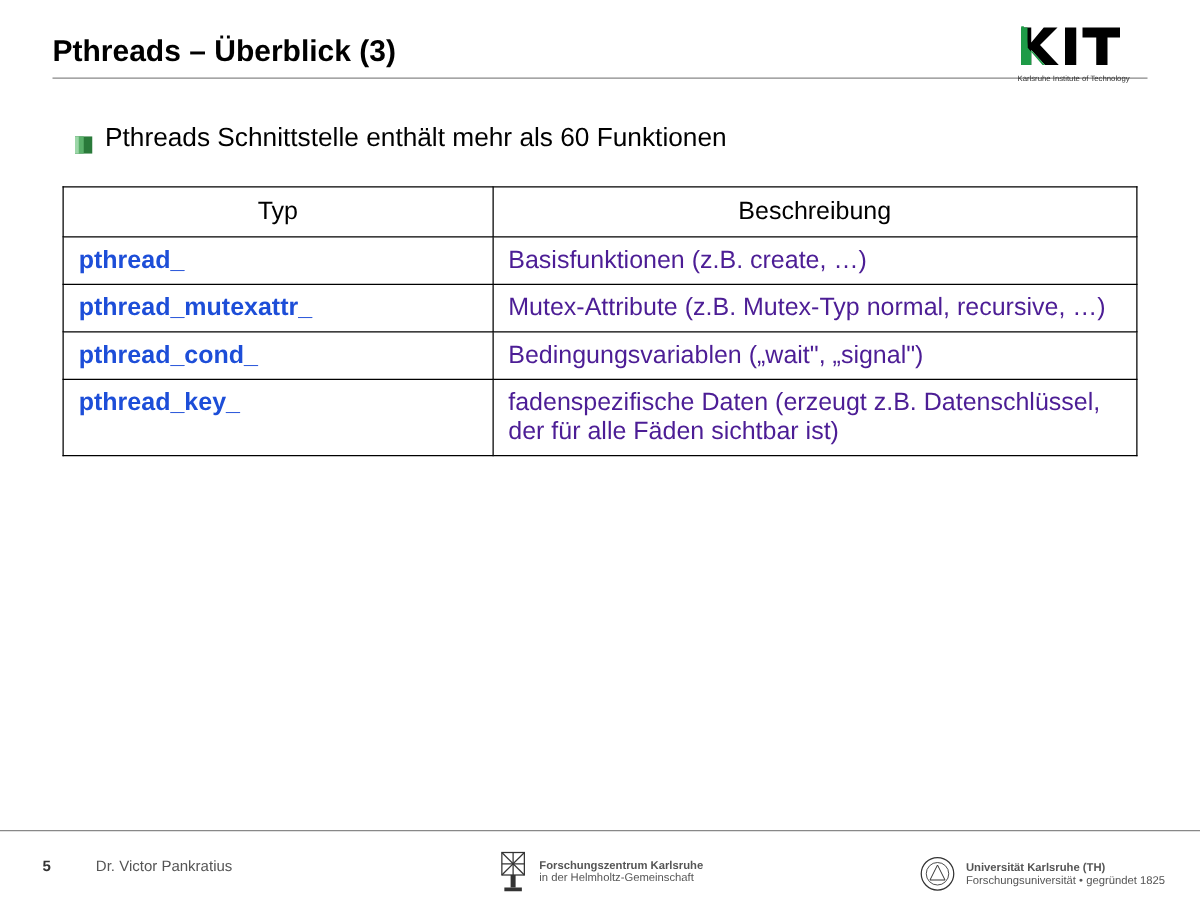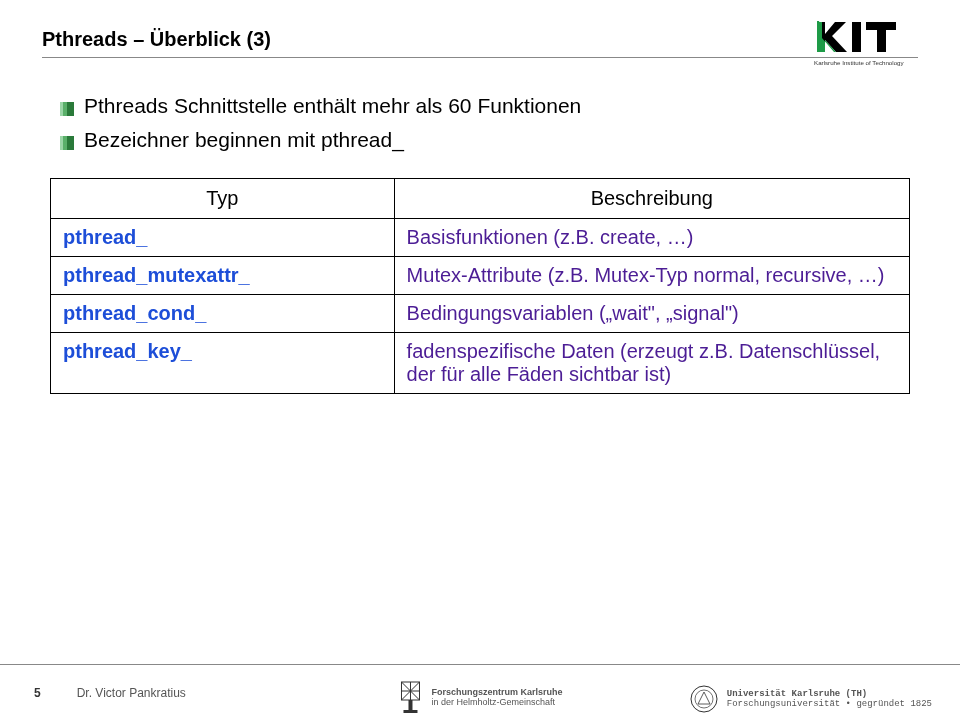--- a/index.html
+++ b/index.html
@@ -11,38 +11,38 @@
     position: relative;
     overflow: hidden;
   }
   .slide {
     width: 100%;
     height: 100%;
     position: relative;
     padding: 28px 42px 0 42px;
   }
   .title {
-    font-size: 20px;
+    font-size: 24px;
     font-weight: bold;
     color: #000;
     margin-bottom: 6px;
   }
   .title-underline {
     border-bottom: 1px solid #888;
     margin-bottom: 36px;
   }
   .kit-logo {
     position: absolute;
     top: 18px; right: 36px;
     width: 110px; height: 52px;
   }
   .bullet-list { margin-left: 18px; margin-bottom: 26px; }
   .bullet-item {
     display: flex;
-    align-items: center;
+    align-items: flex-end;
     gap: 10px;
     font-size: 21px;
     color: #000;
     margin-bottom: 10px;
   }
   .bullet-icon { flex-shrink: 0; margin-top: 5px; }
   .table-wrap { padding: 0 8px; }
   table {
     border-collapse: collapse;
     width: 100%;
@@ -77,21 +77,21 @@
     position: absolute;
     left: 50%; transform: translateX(-50%);
     bottom: 6px;
     display: flex; align-items: center; gap: 8px;
     font-size: 9px; color: #555;
   }
   .footer-right {
     position: absolute;
     right: 28px; bottom: 6px;
     display: flex; align-items: center; gap: 8px;
-    font-size: 9px; color: #555; font-family: Liberation Mono, monospace;
+    font-size: 9px; color: #555;
   }
   .footer-right .txt, .footer-center .txt { line-height: 1.15; }
 </style>
 </head>
 <body>
 
 <div class="slide">
 
   <div class="kit-logo">
     <svg viewBox="0 0 110 52">
@@ -114,28 +114,20 @@
   <div class="title-underline"></div>
 
   <div class="bullet-list">
     <div class="bullet-item">
       <svg class="bullet-icon" width="14" height="14" viewBox="0 0 14 14">
         <rect x="0" y="0" width="14" height="14" fill="#2a7a3a"></rect>
         <rect x="0" y="0" width="7" height="14" fill="#5ab06a"></rect>
         <rect x="0" y="0" width="3" height="14" fill="#9cd6a8"></rect>
       </svg>
       <span>Pthreads Schnittstelle enthält mehr als 60 Funktionen</span>
-    </div>
-    <div class="bullet-item">
-      <svg class="bullet-icon" width="14" height="14" viewBox="0 0 14 14">
-        <rect x="0" y="0" width="14" height="14" fill="#2a7a3a"></rect>
-        <rect x="0" y="0" width="7" height="14" fill="#5ab06a"></rect>
-        <rect x="0" y="0" width="3" height="14" fill="#9cd6a8"></rect>
-      </svg>
-      <span>Bezeichner beginnen mit pthread_</span>
     </div>
   </div>
 
   <div class="table-wrap">
     <table>
       <tbody>
           <tr>
         <th>Typ</th>
         <th>Beschreibung</th>
       </tr>

